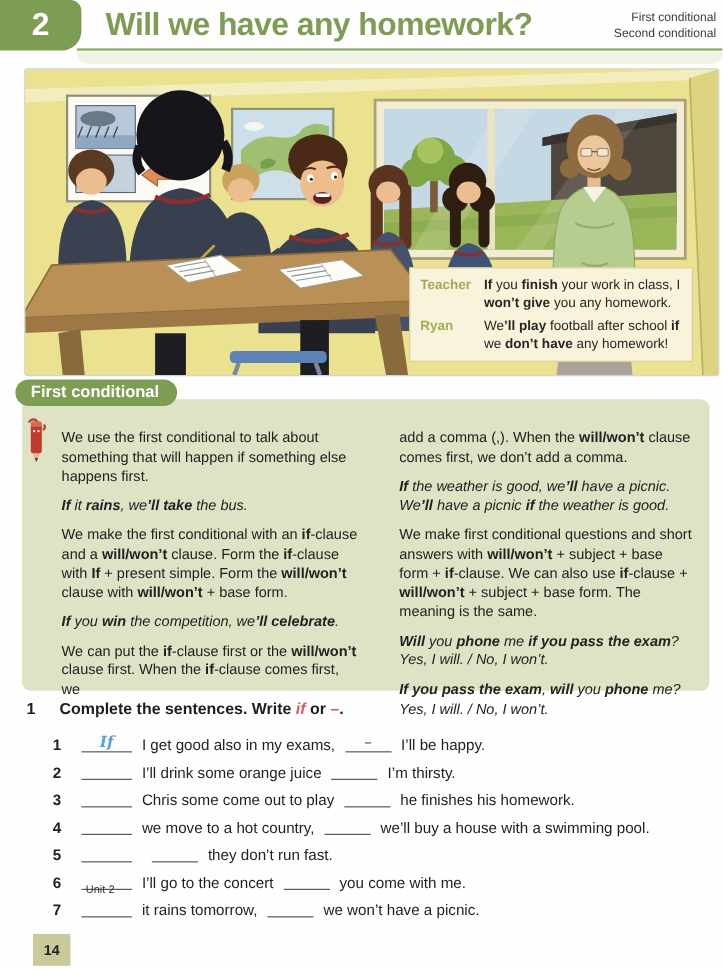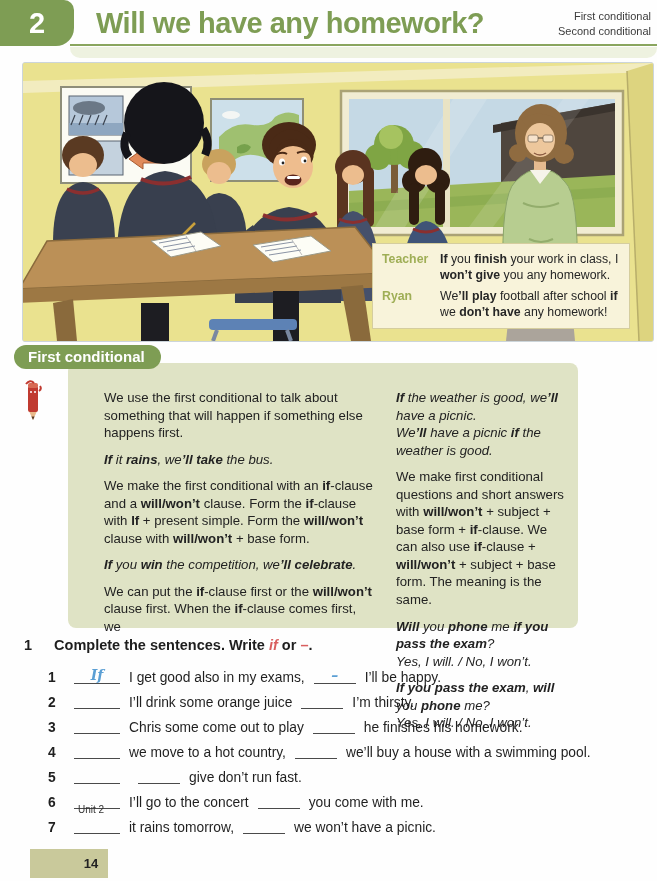--- a/index.html
+++ b/index.html
@@ -30,23 +30,23 @@
     background:var(--speech-bg,#f8f3da);border:1px solid #d5cd9e;
     padding:8px 9px 7px 9px;box-sizing:border-box;}
   .speech-row{display:flex;gap:6px;margin-bottom:5px;}
   .speech-row:last-child{margin-bottom:0;}
   .speaker{flex:0 0 52px;color:#9fae56;font-weight:bold;font-size:12.3px;}
   .speech-text{font-size:12.3px;line-height:1.3;color:#262626;}
 
   
   .grammar-pill{position:absolute;left:14px;top:345px;background:var(--accent-green,#7e9d54);
     color:#fff;font-weight:bold;font-size:15px;padding:3px 16px 4px 14px;border-radius:13px;z-index:2;}
-  .grammar-box{position:absolute;left:20px;top:363px;width:510px;height:265px;
+  .grammar-box{position:absolute;left:20px;top:363px;width:625px;height:265px;
     background:var(--panel-green,#dfe3c5);border-radius:8px;box-sizing:border-box;
-    padding:26px 14px 10px 14px;display:flex;gap:22px;margin-left:48px;}
+    padding:26px 14px 10px 14px;display:flex;gap:37px;}
   .pencil-wrap{position:absolute;left:24px;top:378px;z-index:2;}
   .gcol{font-size:13.2px;line-height:1.33;color:#222;}
   .gcol.gleft{flex:0 0 292px;padding-left:22px;box-sizing:border-box;}
   .gcol.gright{flex:1;}
   .gcol p{margin:0 0 9px 0;white-space:pre-line;}
   .gcol p.example{font-style:italic;}
 
   
   .exercise-head{position:absolute;left:24px;top:637px;font-size:14.5px;font-weight:bold;
     color:#1e1e1e;display:flex;gap:22px;}
@@ -57,21 +57,21 @@
   .ex-num{flex:0 0 26px;font-weight:bold;}
   .blank{display:inline-block;width:46px;border-bottom:1.6px solid #4a4a4a;
     text-align:center;margin:0 9px 1px 0;line-height:1.1;}
   .blank.second{width:42px;margin-left:9px;}
   .answer{color:var(--handwriting-blue,#5b9fd4);font-style:italic;font-weight:bold;
     font-size:14px;font-family:"DejaVu Serif","Liberation Serif",serif;}
 
   
   .page-num-tab{position:absolute;left:30px;top:849px;width:34px;height:29px;
     background:var(--page-tab,#c9c99b);display:flex;align-items:center;justify-content:center;
-    font-size:13px;font-weight:bold;color:#222;padding-left:44px;}
+    font-size:13px;font-weight:bold;color:#222;}
   .unit-label{position:absolute;left:78px;top:804px;font-size:10px;color:#333;}
 </style>
 </head>
 <body>
 
 <div class="page">
 
   <div class="unit-badge">
     <span>2</span>
   </div>
@@ -258,20 +258,21 @@
   </div>
   <div class="grammar-box">
     <div class="gcol gleft">
       <p><span>We use the first conditional to talk about something that will happen if something else happens first.</span></p>
       <p class="example"><span></span><b>If</b><span> it </span><b>rains</b><span>, we</span><b>’ll take</b><span> the bus.</span></p>
       <p><span>We make the first conditional with an </span><b>if</b><span>-clause and a </span><b>will/won’t</b><span> clause. Form the </span><b>if</b><span>-clause with </span><b>If</b><span> + present simple. Form the </span><b>will/won’t</b><span> clause with </span><b>will/won’t</b><span> + base form.</span></p>
       <p class="example"><span></span><b>If</b><span> you </span><b>win</b><span> the competition, we</span><b>’ll celebrate</b><span>.</span></p>
       <p><span>We can put the </span><b>if</b><span>-clause first or the </span><b>will/won’t</b><span> clause first. When the </span><b>if</b><span>-clause comes first, we</span></p>
     </div>
     <div class="gcol gright">
+      <p><span>add a comma (,). When the </span><b>will/won’t</b><span> clause comes first, we don’t add a comma.</span></p>
       <p class="example"><span></span><b>If</b><span> the weather is good, we</span><b>’ll</b><span> have a picnic.
 We</span><b>’ll</b><span> have a picnic </span><b>if</b><span> the weather is good.</span></p>
       <p><span>We make first conditional questions and short answers with </span><b>will/won’t</b><span> + subject + base form + </span><b>if</b><span>-clause. We can also use </span><b>if</b><span>-clause + </span><b>will/won’t</b><span> + subject + base form. The meaning is the same.</span></p>
       <p class="example"><span></span><b>Will</b><span> you </span><b>phone</b><span> me </span><b>if you pass the exam</b><span>?
 Yes, I will. / No, I won’t.</span></p>
       <p class="example"><span></span><b>If you pass the exam</b><span>, </span><b>will</b><span> you </span><b>phone</b><span> me?
 Yes, I will. / No, I won’t.</span></p>
     </div>
   </div>
 
@@ -311,21 +312,21 @@
       <span class="ex-num">4</span>
       <span class="blank"><span class="answer"></span></span>
       <span>we move to a hot country,</span>
       <span class="blank second"><span class="answer"></span></span>
       <span>we’ll buy a house with a swimming pool.</span>
     </div>
     <div class="ex-row">
       <span class="ex-num">5</span>
       <span class="blank"><span class="answer"></span></span>
       <span class="blank second"><span class="answer"></span></span>
-      <span>give don’t run fast.</span>
+      <span>they don’t run fast.</span>
     </div>
     <div class="ex-row">
       <span class="ex-num">6</span>
       <span class="blank"><span class="answer"></span></span>
       <span>I’ll go to the concert</span>
       <span class="blank second"><span class="answer"></span></span>
       <span>you come with me.</span>
     </div>
     <div class="ex-row">
       <span class="ex-num">7</span>

